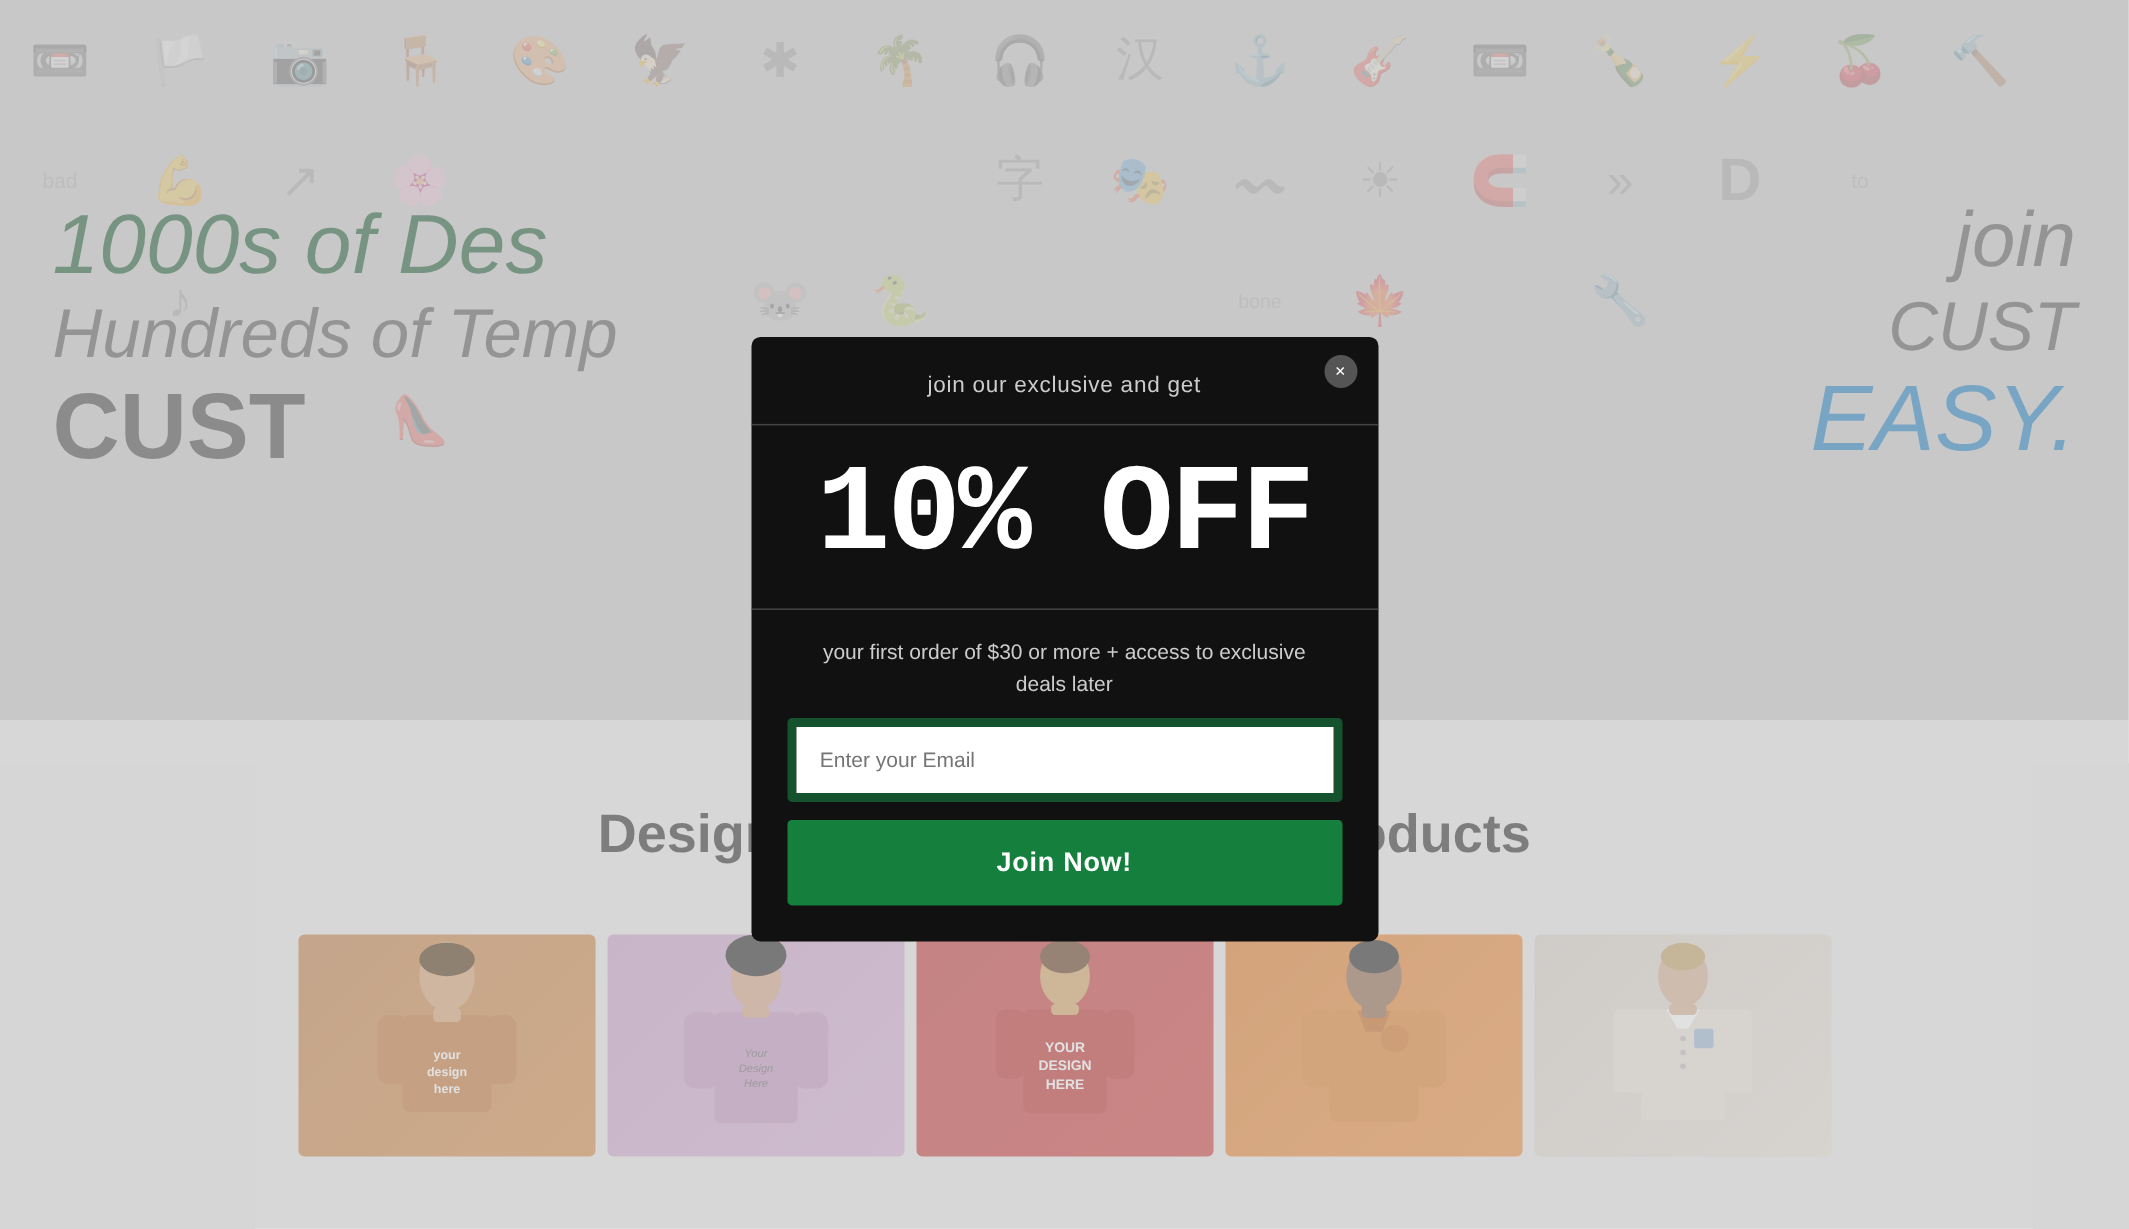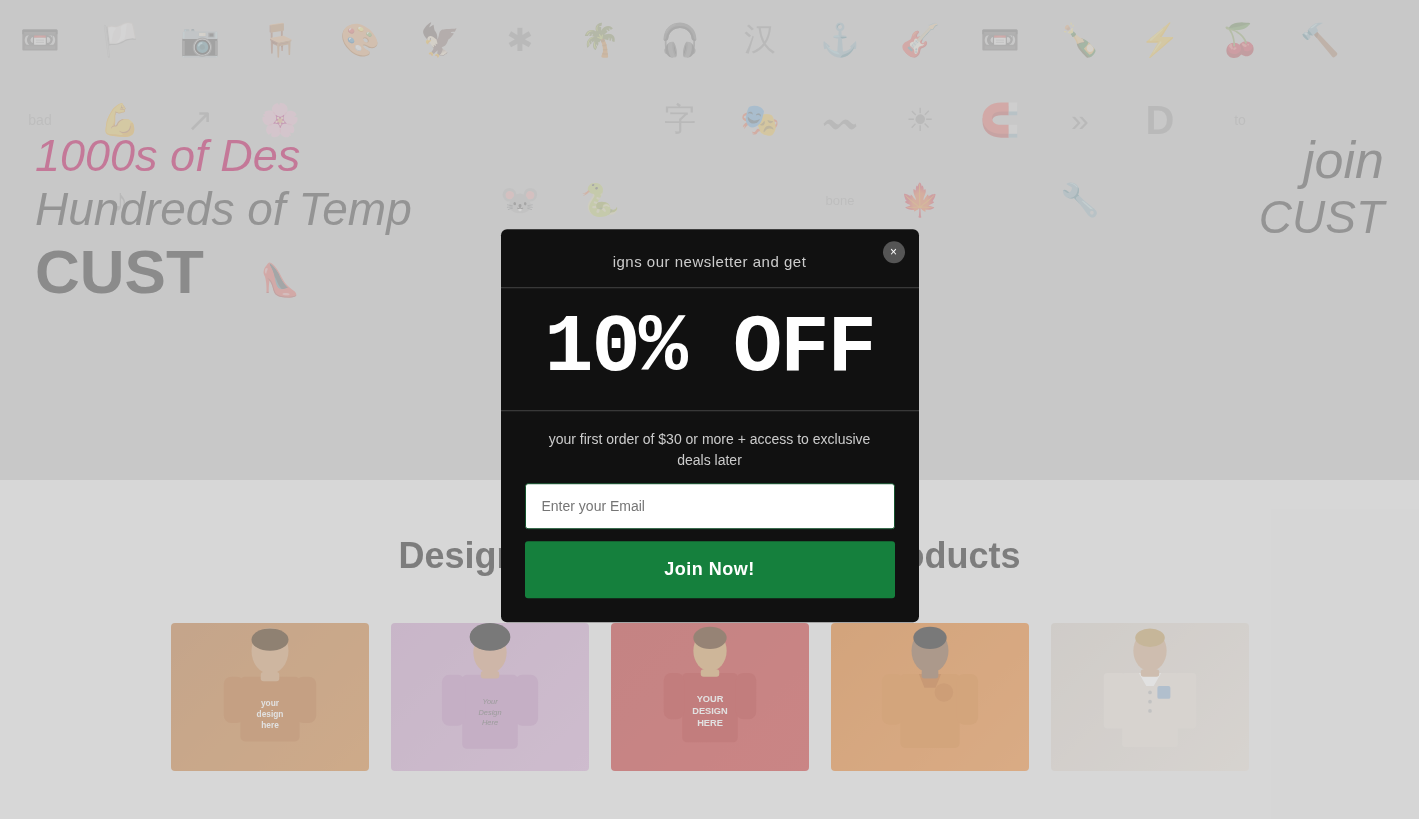--- a/index.html
+++ b/index.html
@@ -51,23 +51,23 @@
     }
 
     .hero-text-area {
       position: absolute;
       top: 130px;
       left: 35px;
       width: 480px;
     }
 
     .hero-line1 {
-      font-size: 45px;
+      font-size: 56px;
       font-weight: 400;
-      color: #be185d;
+      color: #14532d;
       font-style: italic;
     }
 
     .hero-line2 {
       font-size: 46px;
       font-weight: 400;
       color: #555;
       font-style: italic;
     }
 
@@ -126,21 +126,21 @@
     .section-underline {
       width: 80px;
       height: 4px;
       background-color: #2bc4b4;
       margin: 0 auto 30px;
     }
 
     .products-row {
       display: flex;
       justify-content: center;
-      gap: 22px;
+      gap: 8px;
       padding: 0 35px;
     }
 
     .product-card {
       width: 198px;
       height: 148px;
       background-color: #ccc;
       border-radius: 4px;
       overflow: hidden;
       position: relative;
@@ -249,21 +249,21 @@
     }
 
     .modal-body {
       padding: 0 24px 24px;
     }
 
     .email-input {
       width: 100%;
       padding: 14px 16px;
       font-size: 14px;
-      border: 1px solid #14532d;
+      border: 6px solid #14532d;
       border-radius: 3px;
       margin-bottom: 12px;
       outline: none;
       color: #333;
       background: #fff;
     }
 
     .join-button {
       width: 100%;
       padding: 18px;
@@ -348,20 +348,23 @@
 
   <div class="hero-text-area">
     <div class="hero-line1">1000s of Des</div>
     <div class="hero-line2">Hundreds of Temp</div>
     <div class="hero-line3">CUST</div>
   </div>
 
   <div class="hero-text-right">
     <div class="hero-right-line1">join</div>
     <div class="hero-right-line2">CUST</div>
+    <div style="display:flex;align-items:baseline;justify-content:flex-end;">
+      <span class="hero-easy">EASY.</span>
+    </div>
   </div>
 </div>
 
 <div class="bottom-section">
   <div class="section-title">Design Your Own: Our Top Products</div>
   <div class="section-underline"></div>
   <div class="products-row">
 
     <div class="product-card product-card-1">
       <div class="product-person">
@@ -453,21 +456,21 @@
         </svg>
       </div>
     </div>
   </div>
 </div>
 
 <div class="overlay"></div>
 
 <div class="modal">
   <div class="modal-header">
-    <span class="modal-subtitle">igns our newsletter and get</span>
+    <span class="modal-subtitle">join our exclusive and get</span>
     <button class="modal-close">×</button>
   </div>
 
   <div class="modal-divider"></div>
 
   <div class="modal-discount">
     <span class="discount-text">10% OFF</span>
   </div>
 
   <div class="modal-divider2"></div>

